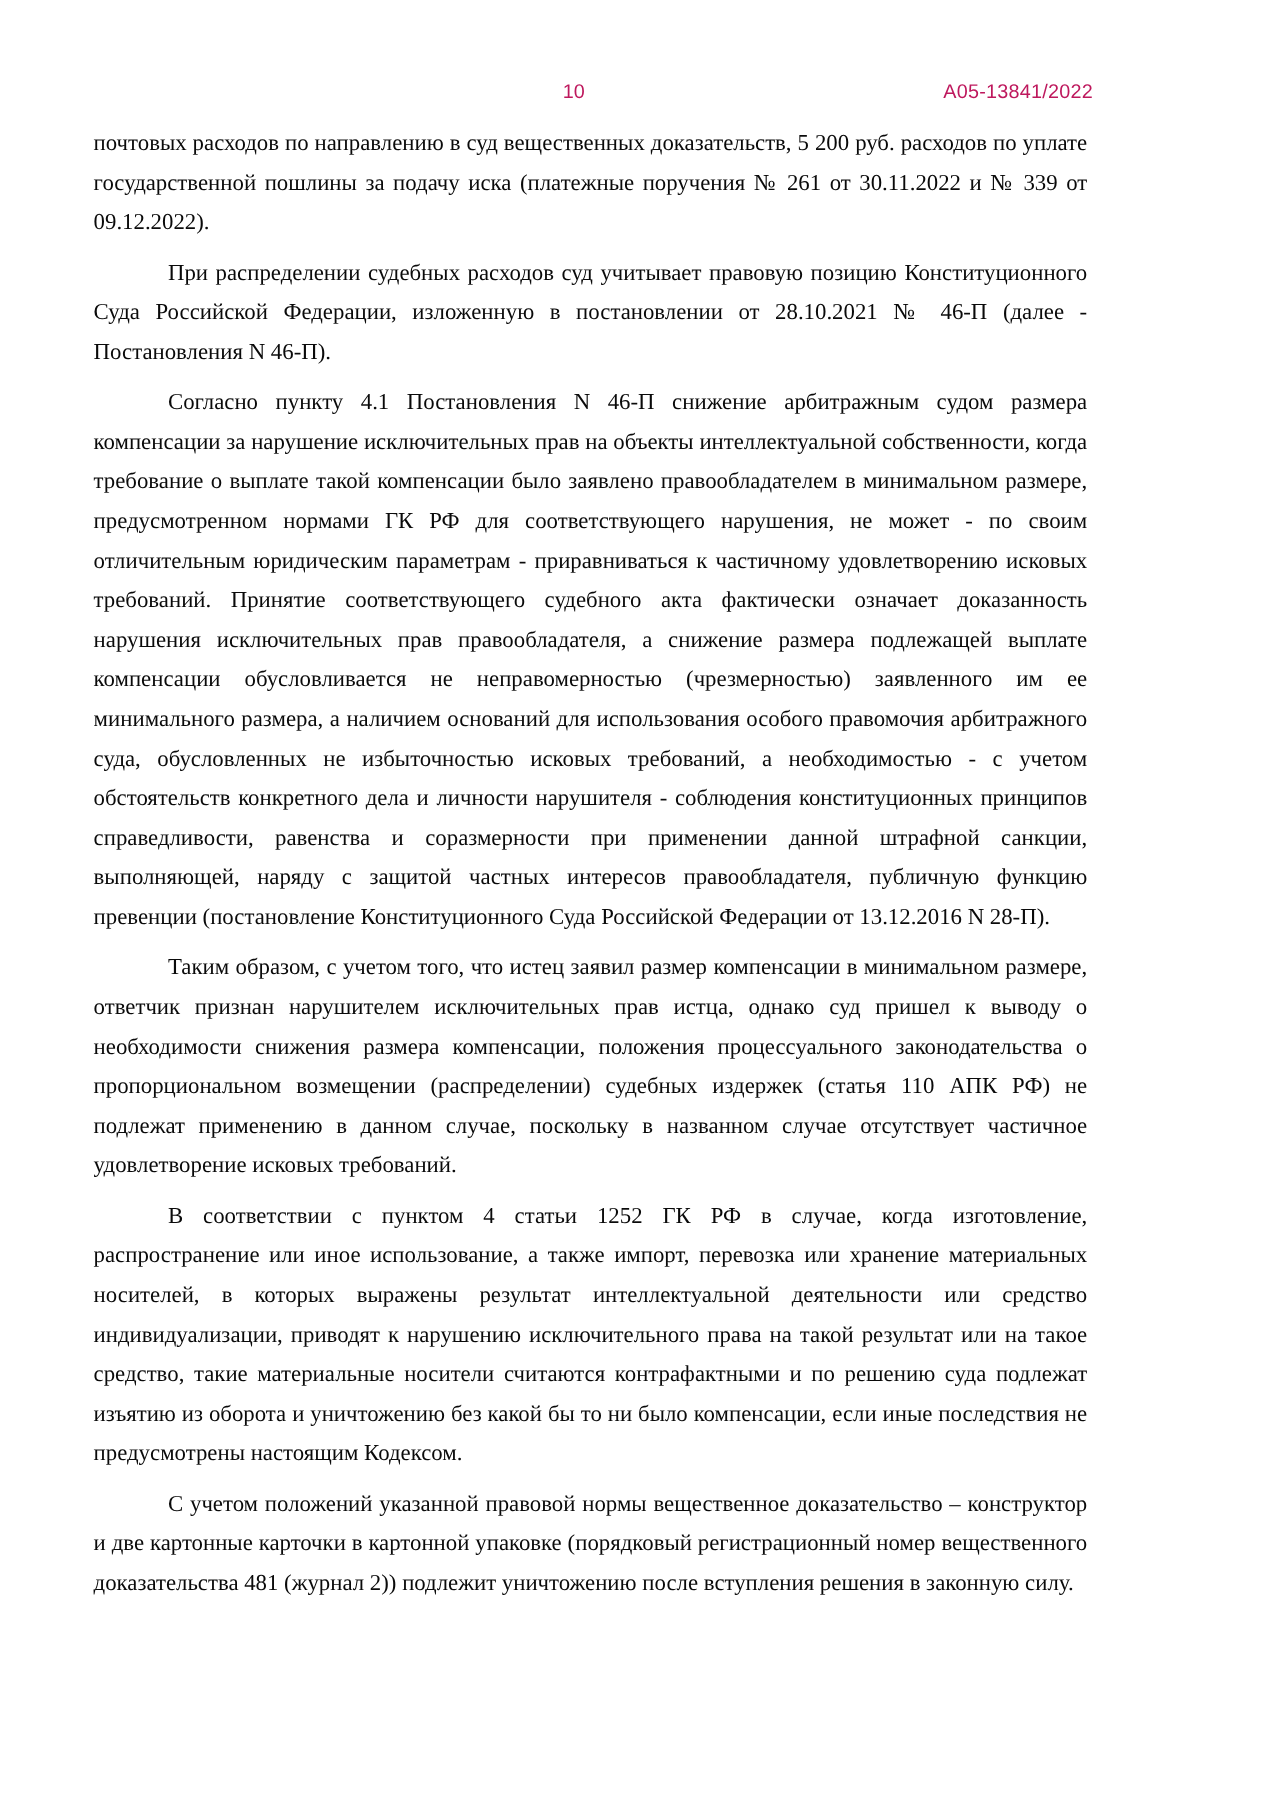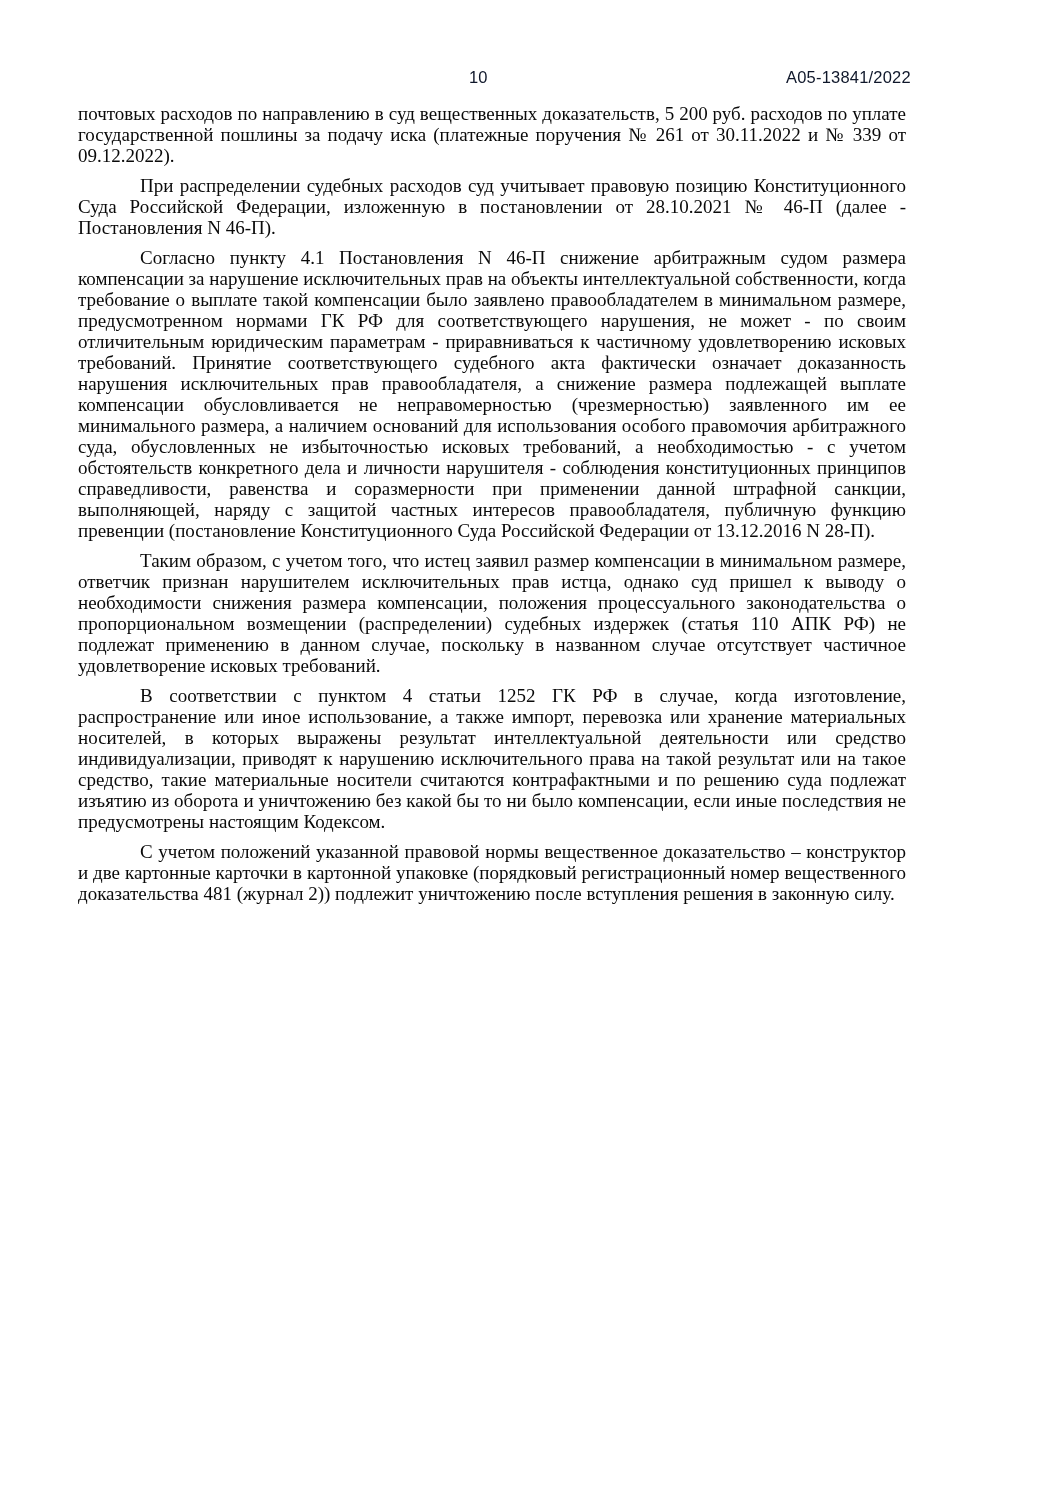--- a/index.html
+++ b/index.html
@@ -16,41 +16,41 @@
     font-family: "Liberation Serif", serif;
   }
   .header {
     position: absolute;
     top: 68px;
     left: 0;
     width: 100%;
     height: 24px;
     font-family: "Liberation Sans", sans-serif;
     font-size: 16.5px;
-    color: #0f172a;
+    color: #be185d;
   }
   .page-num {
     position: absolute;
     left: 469px;
     top: 0;
   }
   .case-num {
     position: absolute;
     left: 757px;
     top: 0;
     letter-spacing: 0.2px;
     margin-left: 29px;
   }
   .body-text {
     position: absolute;
     top: 103px;
     left: 78px;
     width: 828px;
     font-size: 19px;
-    line-height: 21px;
+    line-height: 33px;
     color: #0a0a0a;
     text-align: justify;
   }
   .body-text p {
     margin: 0 0 9px 0;
     text-indent: 62px;
   }
   .body-text p.no-indent {
     text-indent: 0;
   }

